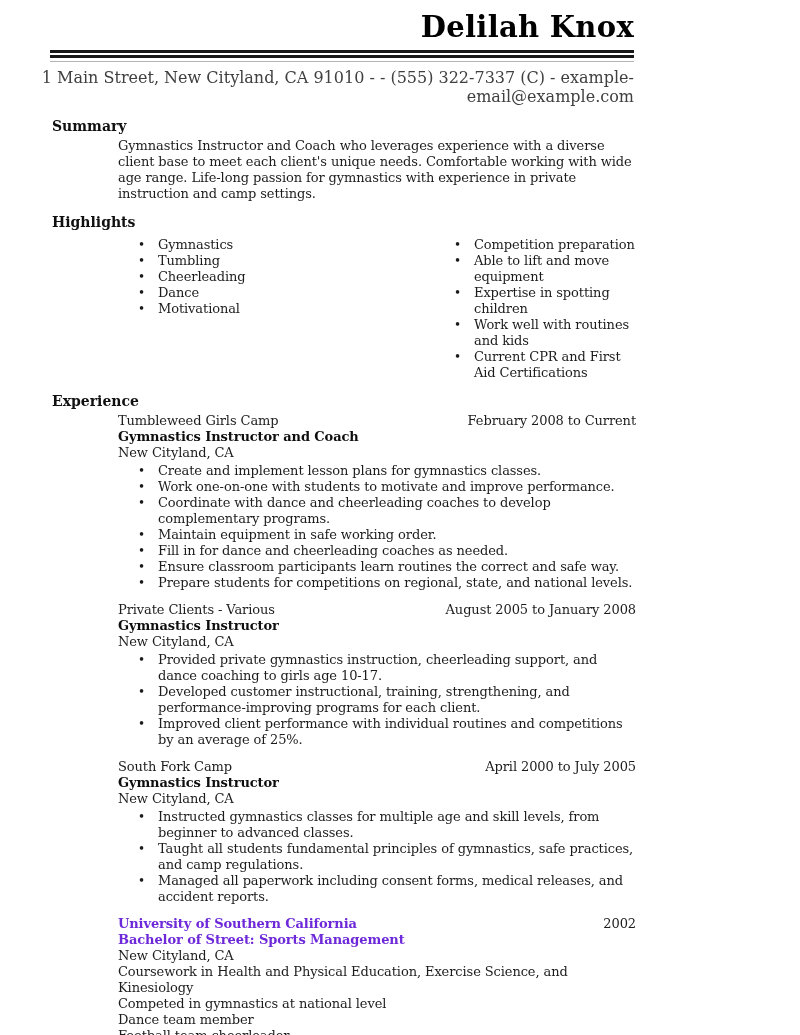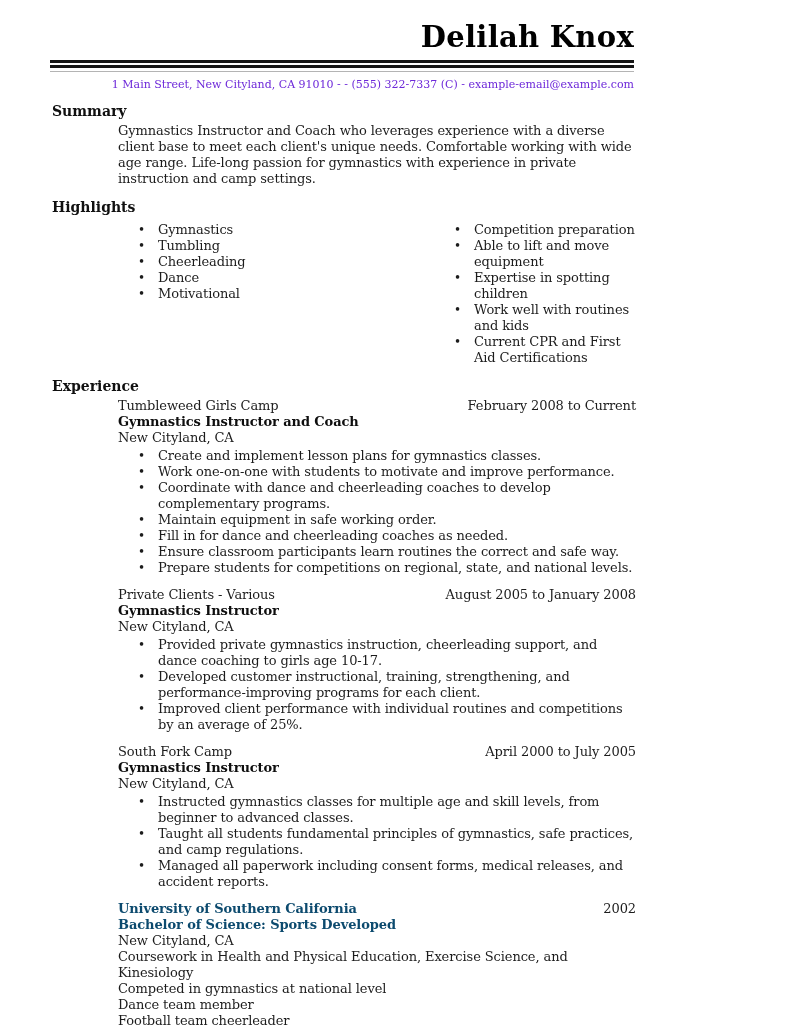--- a/index.html
+++ b/index.html
@@ -11,41 +11,41 @@
     width: 800px;
     height: 1035px;
     font-family: "DejaVu Serif", "Liberation Serif", serif;
     color: #1c1c1c;
     overflow: hidden;
   }
   .page {
     box-sizing: border-box;
     width: 688px;
     height: 1035px;
-    padding-top: 22px;
+    padding-top: 12px;
   }
   
   .name {
     margin: 0 54px 6px 0;
     text-align: right;
     font-size: 29px;
     font-weight: bold;
     color: #000000;
     letter-spacing: 0.3px;
     line-height: 1.1;
   }
   .rules { margin: 0 54px 0 50px; }
   .rule-thick { height: 3px; background: #161616; }
   .rule-gap { height: 2px; }
   .rule-thin { height: 1px; background: #b4b4b4; margin-top: 3px; }
   .contact {
     margin: 6px 54px 0 4px;
     text-align: right;
-    font-size: 11px;
-    color: #6d28d9;
+    font-size: 16px;
+    color: #404040;
   }
   
   h2.section-heading {
     margin: 13px 0 4px 52px;
     font-size: 14px;
     font-weight: bold;
     color: #101010;
     line-height: 1.1;
   }
   .content {
@@ -71,21 +71,21 @@
   .bullet-text { flex: 1; }
   
   .hl-cols { display: flex; margin-left: 20px; }
   .hl-cols ul.bullets { margin-left: 0; }
   .hl-col-left { width: 316px; flex: 0 0 316px; }
   .hl-col-right { flex: 1; }
   
   .job { margin-bottom: 11px; }
   .job-head, .edu-head { display: flex; justify-content: space-between; }
   .job-title { font-weight: bold; color: #0e0e0e; }
-  .bold { font-weight: bold; color: #0c4a6e; }
+  .bold { font-weight: bold; color: #6d28d9; }
   .edu-line { margin: 0; }
 </style>
 </head>
 <body>
 
 <div class="page">
 
   <div class="name">Delilah Knox</div>
   <div class="rules">
     <div class="rule-thick"></div>
@@ -238,21 +238,21 @@
       </ul>
     </article>
 
   </div>
 
   <div class="content">
     <div class="edu-head">
       <span class="bold">University of Southern California</span>
       <span>2002</span>
     </div>
-    <div class="bold">Bachelor of Science: Sports Developed</div>
+    <div class="bold">Bachelor of Street: Sports Management</div>
     <div class="edu-line">New Cityland, CA</div>
     <div class="edu-line">Coursework in Health and Physical Education, Exercise Science, and Kinesiology</div>
     <div class="edu-line">Competed in gymnastics at national level</div>
     <div class="edu-line">Dance team member</div>
     <div class="edu-line">Football team cheerleader</div>
   </div>
 
 </div>
 
 </body></html>

